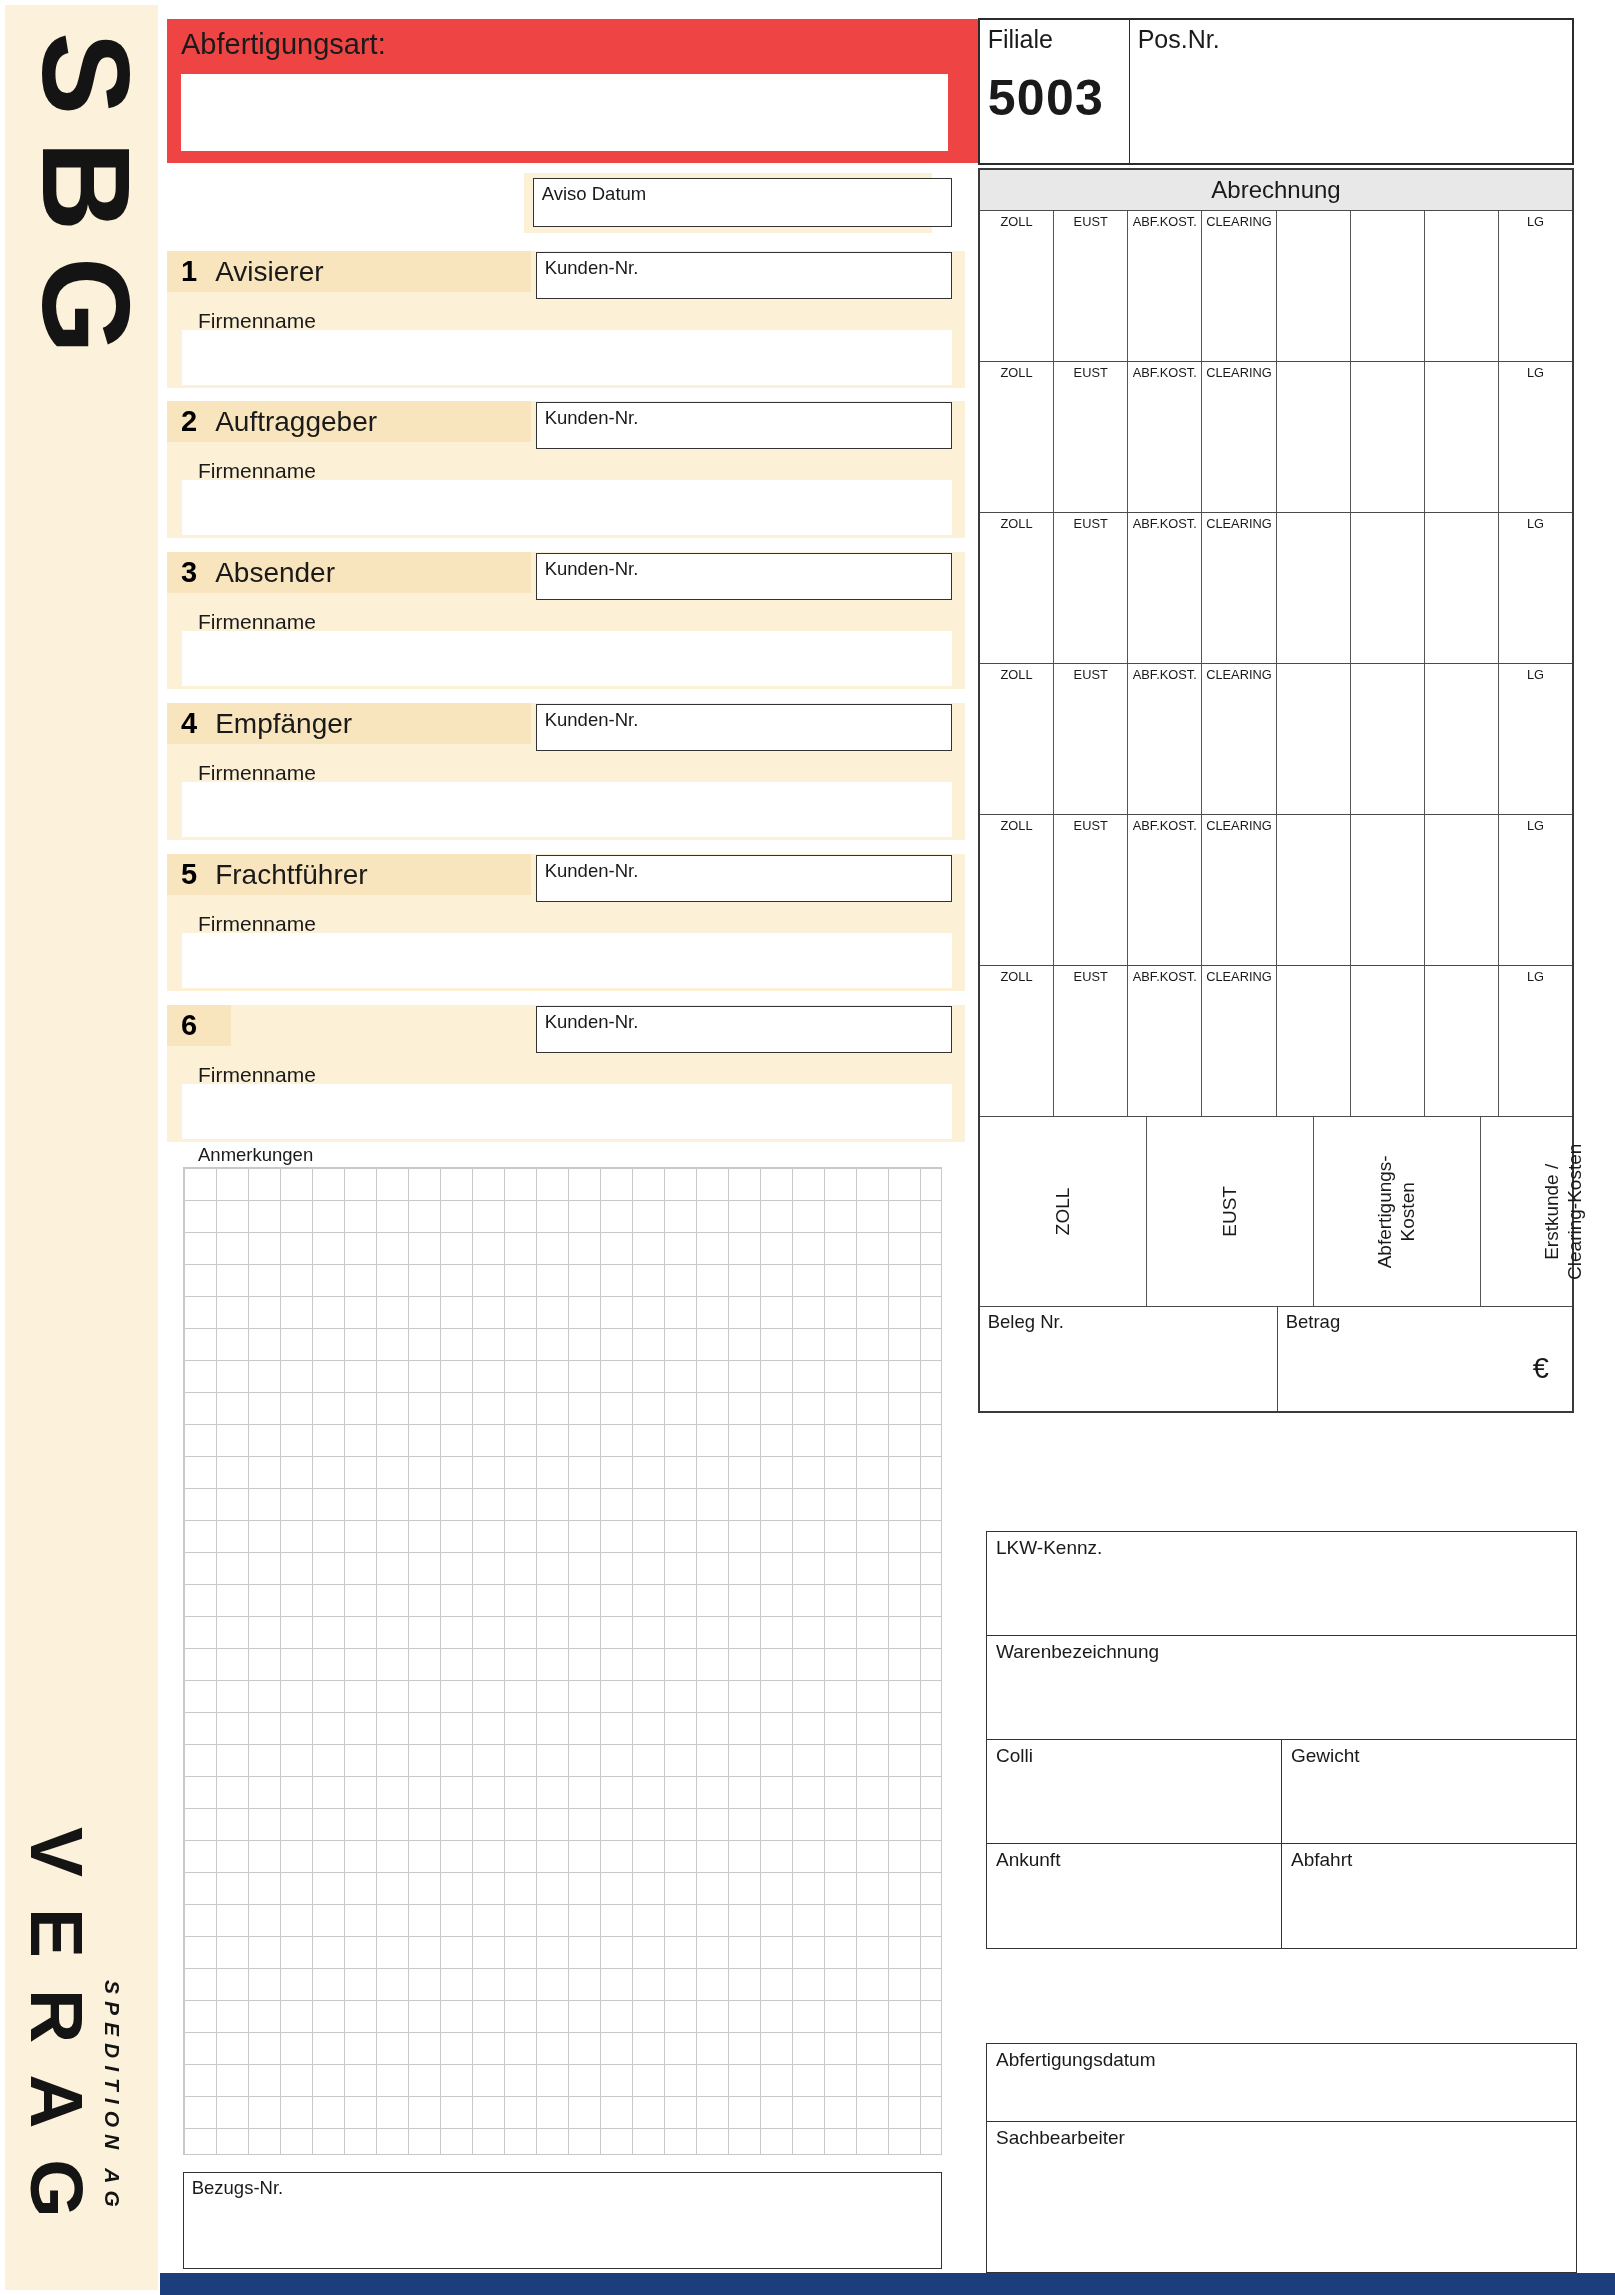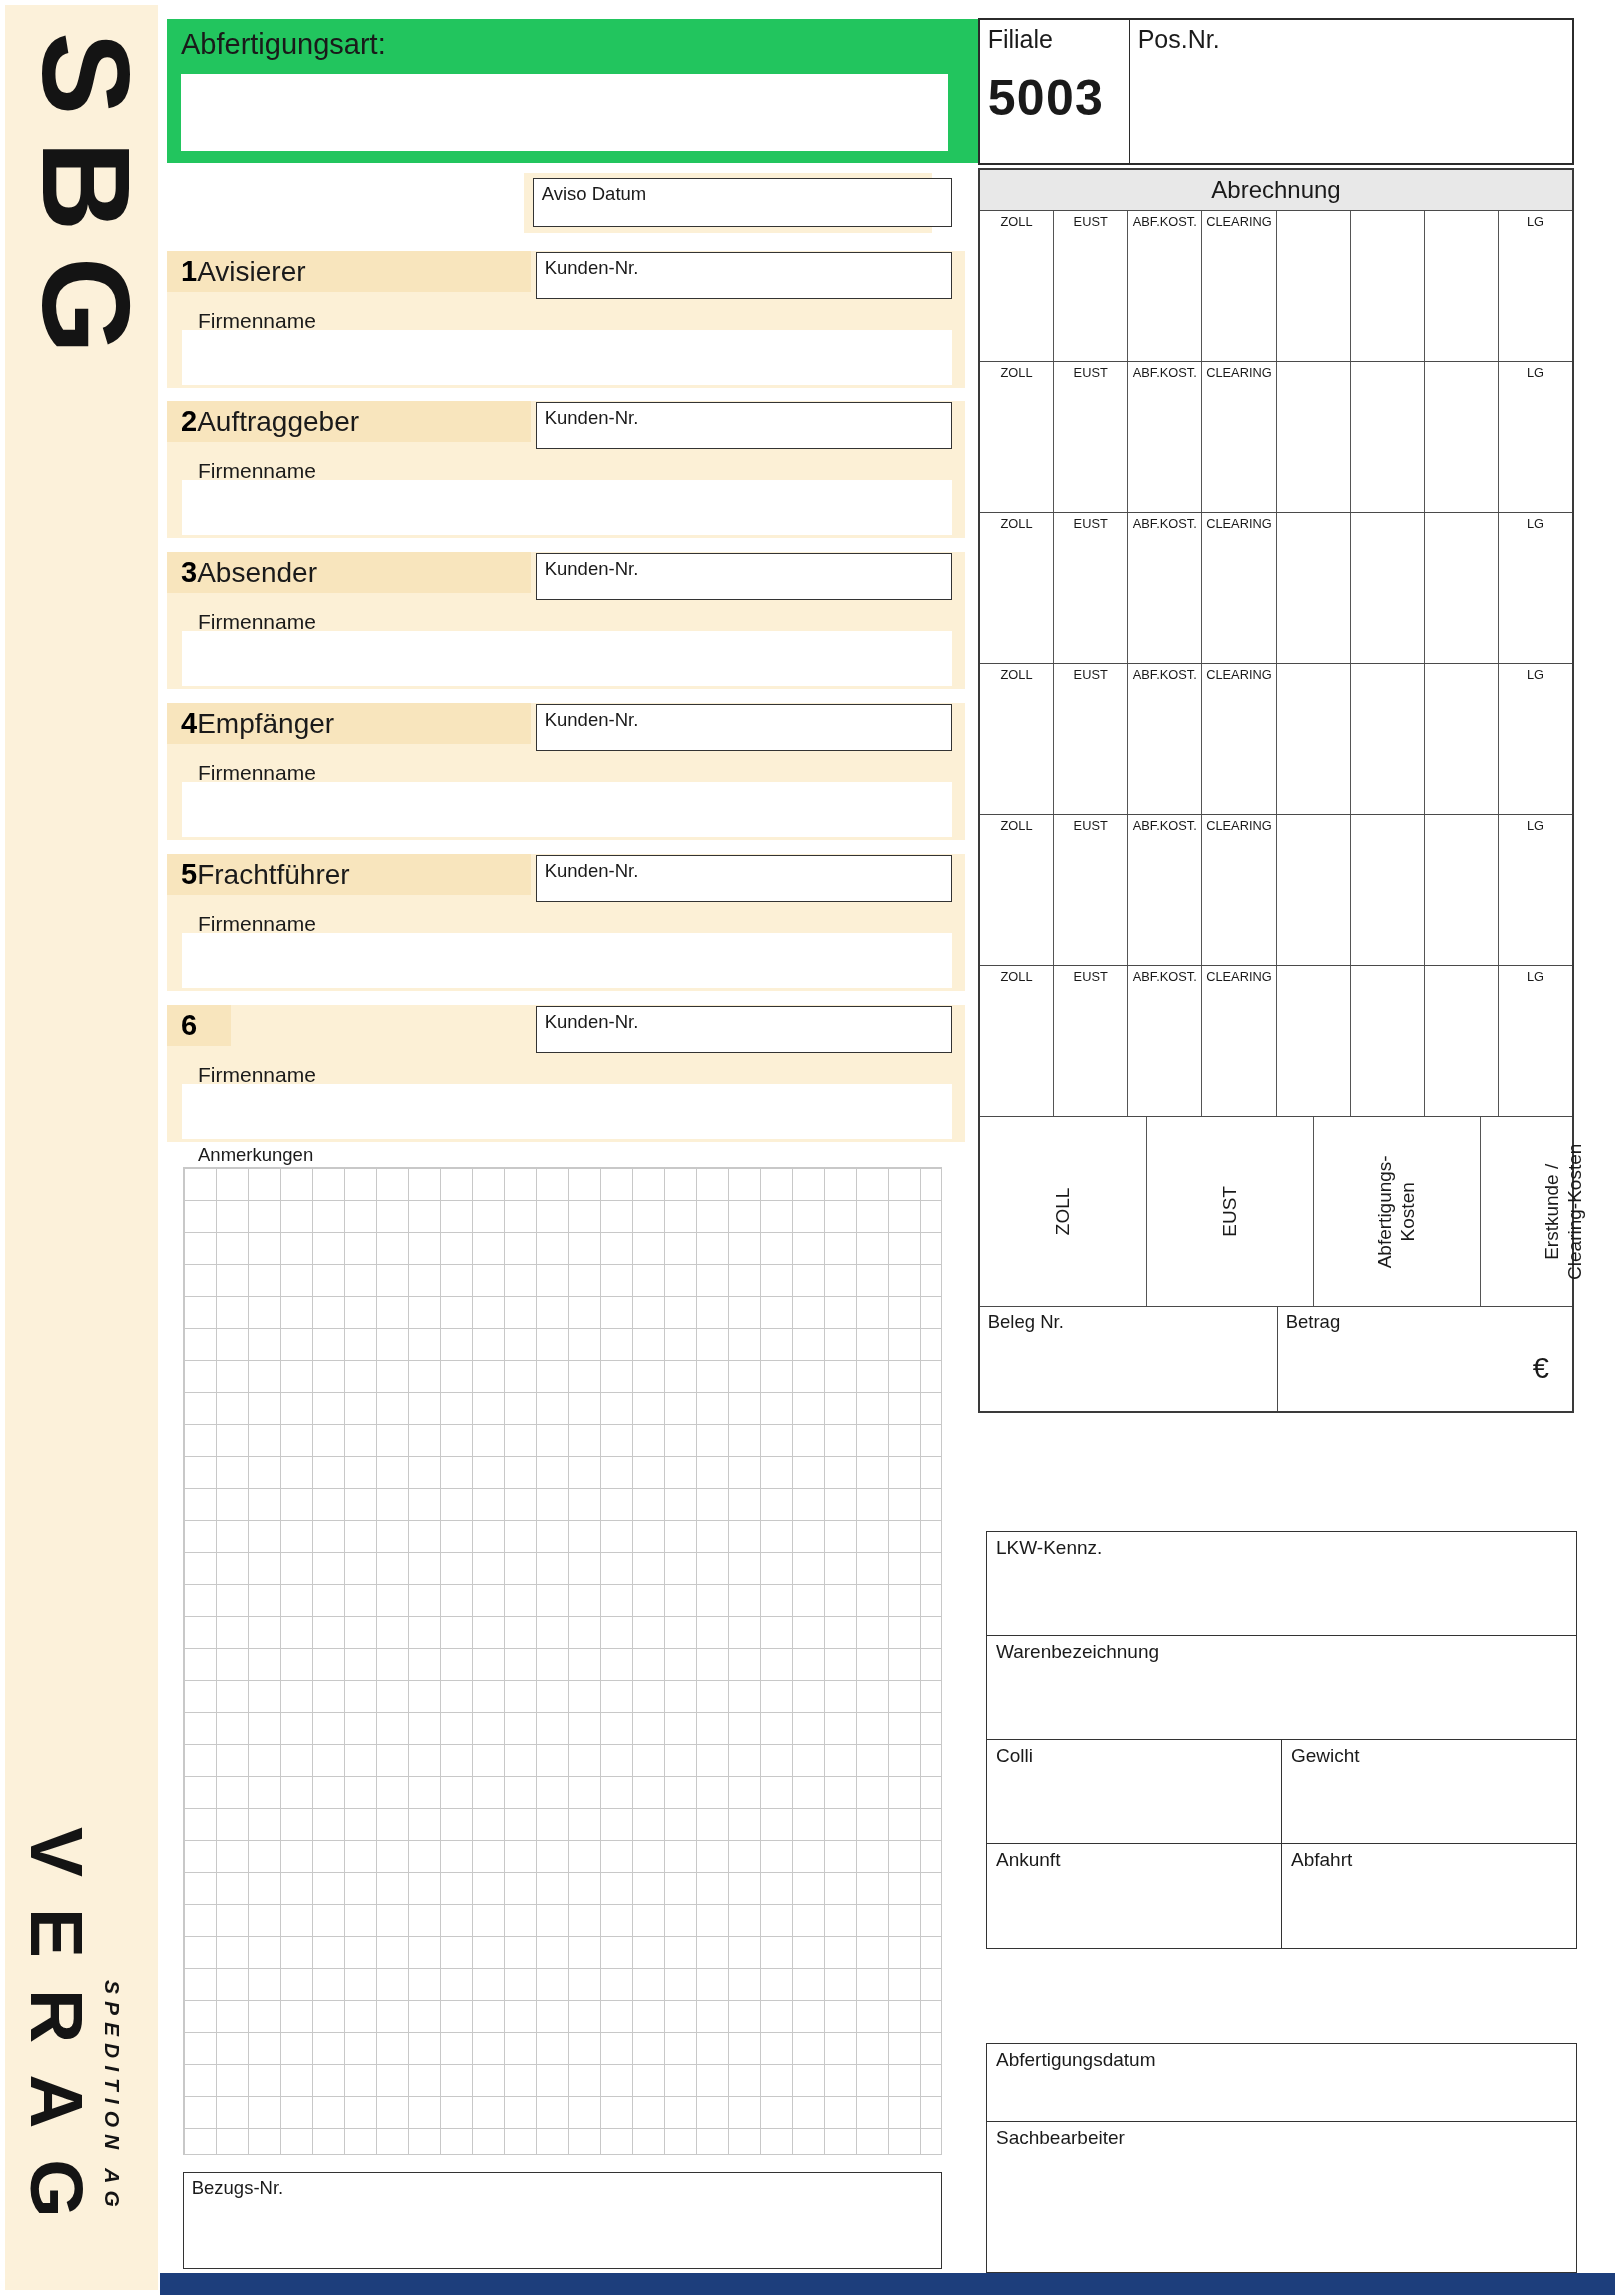--- a/index.html
+++ b/index.html
@@ -7,41 +7,41 @@
   body{width:1616px;height:2295px;position:relative;font-family:"Liberation Sans","DejaVu Sans",sans-serif;color:#1a1a1a;overflow:hidden}
 
   
   .sidebar{position:absolute;left:5.1px;top:5.1px;width:153px;height:2285px;background:#fcf1da}
   .vtext{position:absolute;transform-origin:0 0;transform:rotate(90deg);white-space:nowrap;line-height:1;color:#141414}
   .sbg{left:144px;top:27px;font-size:125px;font-weight:bold;letter-spacing:25.6px}
   .verag{left:89px;top:1822px;font-size:75px;font-weight:bold;letter-spacing:31px}
   .sped{left:118px;top:1975px;font-size:21px;font-weight:bold;font-style:italic;letter-spacing:7px}
 
   
-  .grayhead{position:absolute;left:167px;top:19px;width:862px;height:144px;background:#22c55e}
+  .grayhead{position:absolute;left:167px;top:19px;width:862px;height:144px;background:#ef4444}
   .grayhead .hlbl{position:absolute;left:14px;top:9px;font-size:29px}
   .grayhead .hinp{position:absolute;left:14px;top:55px;width:767px;height:77px;background:#fff}
 
   
   .filiale{position:absolute;left:978px;top:18px;width:596px;height:147px;border:2.6px solid #2b2b2b;background:#fff;display:flex}
   .fcell{width:150px;border-right:1.9px solid #2b2b2b;position:relative}
   .pcell{flex:1;position:relative}
   .slabel{font-size:25px;padding:5.1px 7.7px;display:block}
   .fval{font-size:50px;font-weight:bold;padding:10.2px 6.4px 0 7.7px;letter-spacing:1.3px}
 
   
   .aviso-panel{position:absolute;left:524px;top:173px;width:408px;height:60px;background:#fcf0d6}
   .avbox{position:absolute;left:9px;top:5.1px;width:419px;height:49px;background:#fff;border:1.3px solid #333}
   .flabel{font-size:18.5px;padding:3.8px 7.7px;display:inline-block}
 
   
   .section{position:absolute;left:167px;width:798px;height:137px;background:#fcf0d6}
   .band{position:absolute;left:0;top:0;height:41px;background:#f8e5bd;display:flex;align-items:center}
   .secnum{font-size:29px;font-weight:bold;margin-left:14px;color:#000}
-  .sectitle{font-size:28px;}
+  .sectitle{font-size:28px;margin-left:18px}
   .kbox{position:absolute;left:369px;top:1.3px;width:416px;height:47px;background:#fff;border:1.3px solid #333}
   .firmalabel{position:absolute;left:31px;top:58px;font-size:21px}
   .firmabox{position:absolute;left:15.3px;top:79px;width:770px;height:55px;background:#fff}
 
   
   .atable{position:absolute;left:978px;top:168px;width:596px;border:2.6px solid #3a3a3a;background:#fff}
   .ttitle{height:41px;background:#e8e8e8;border-bottom:1.9px solid #4a4a4a;display:flex;align-items:center;justify-content:center;font-size:24px}
   .trow{display:flex;border-bottom:1.9px solid #4a4a4a}
   .trow.last{border-bottom:none}
   .tcell{flex:1;border-right:1.3px solid #555;position:relative;text-align:center}

